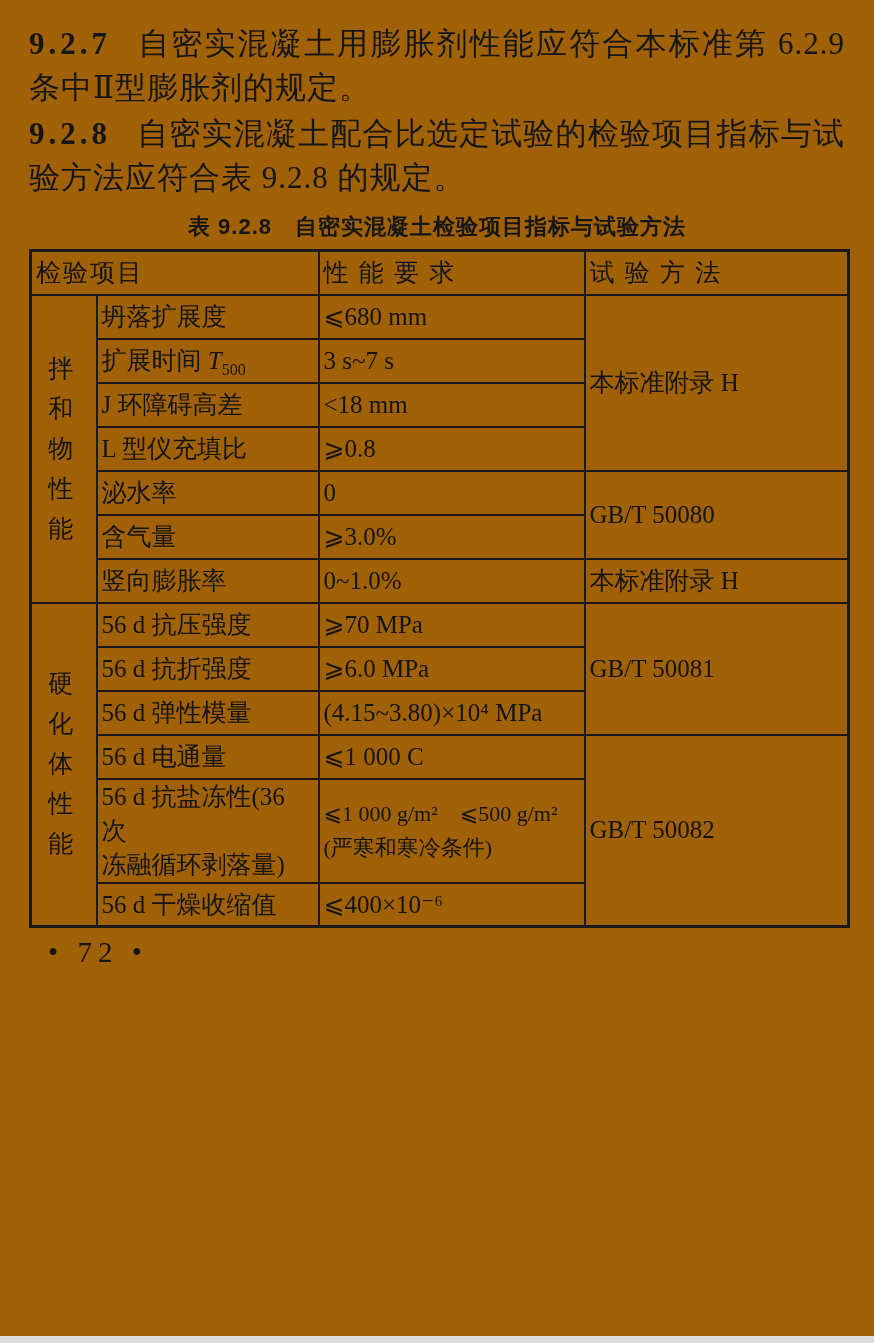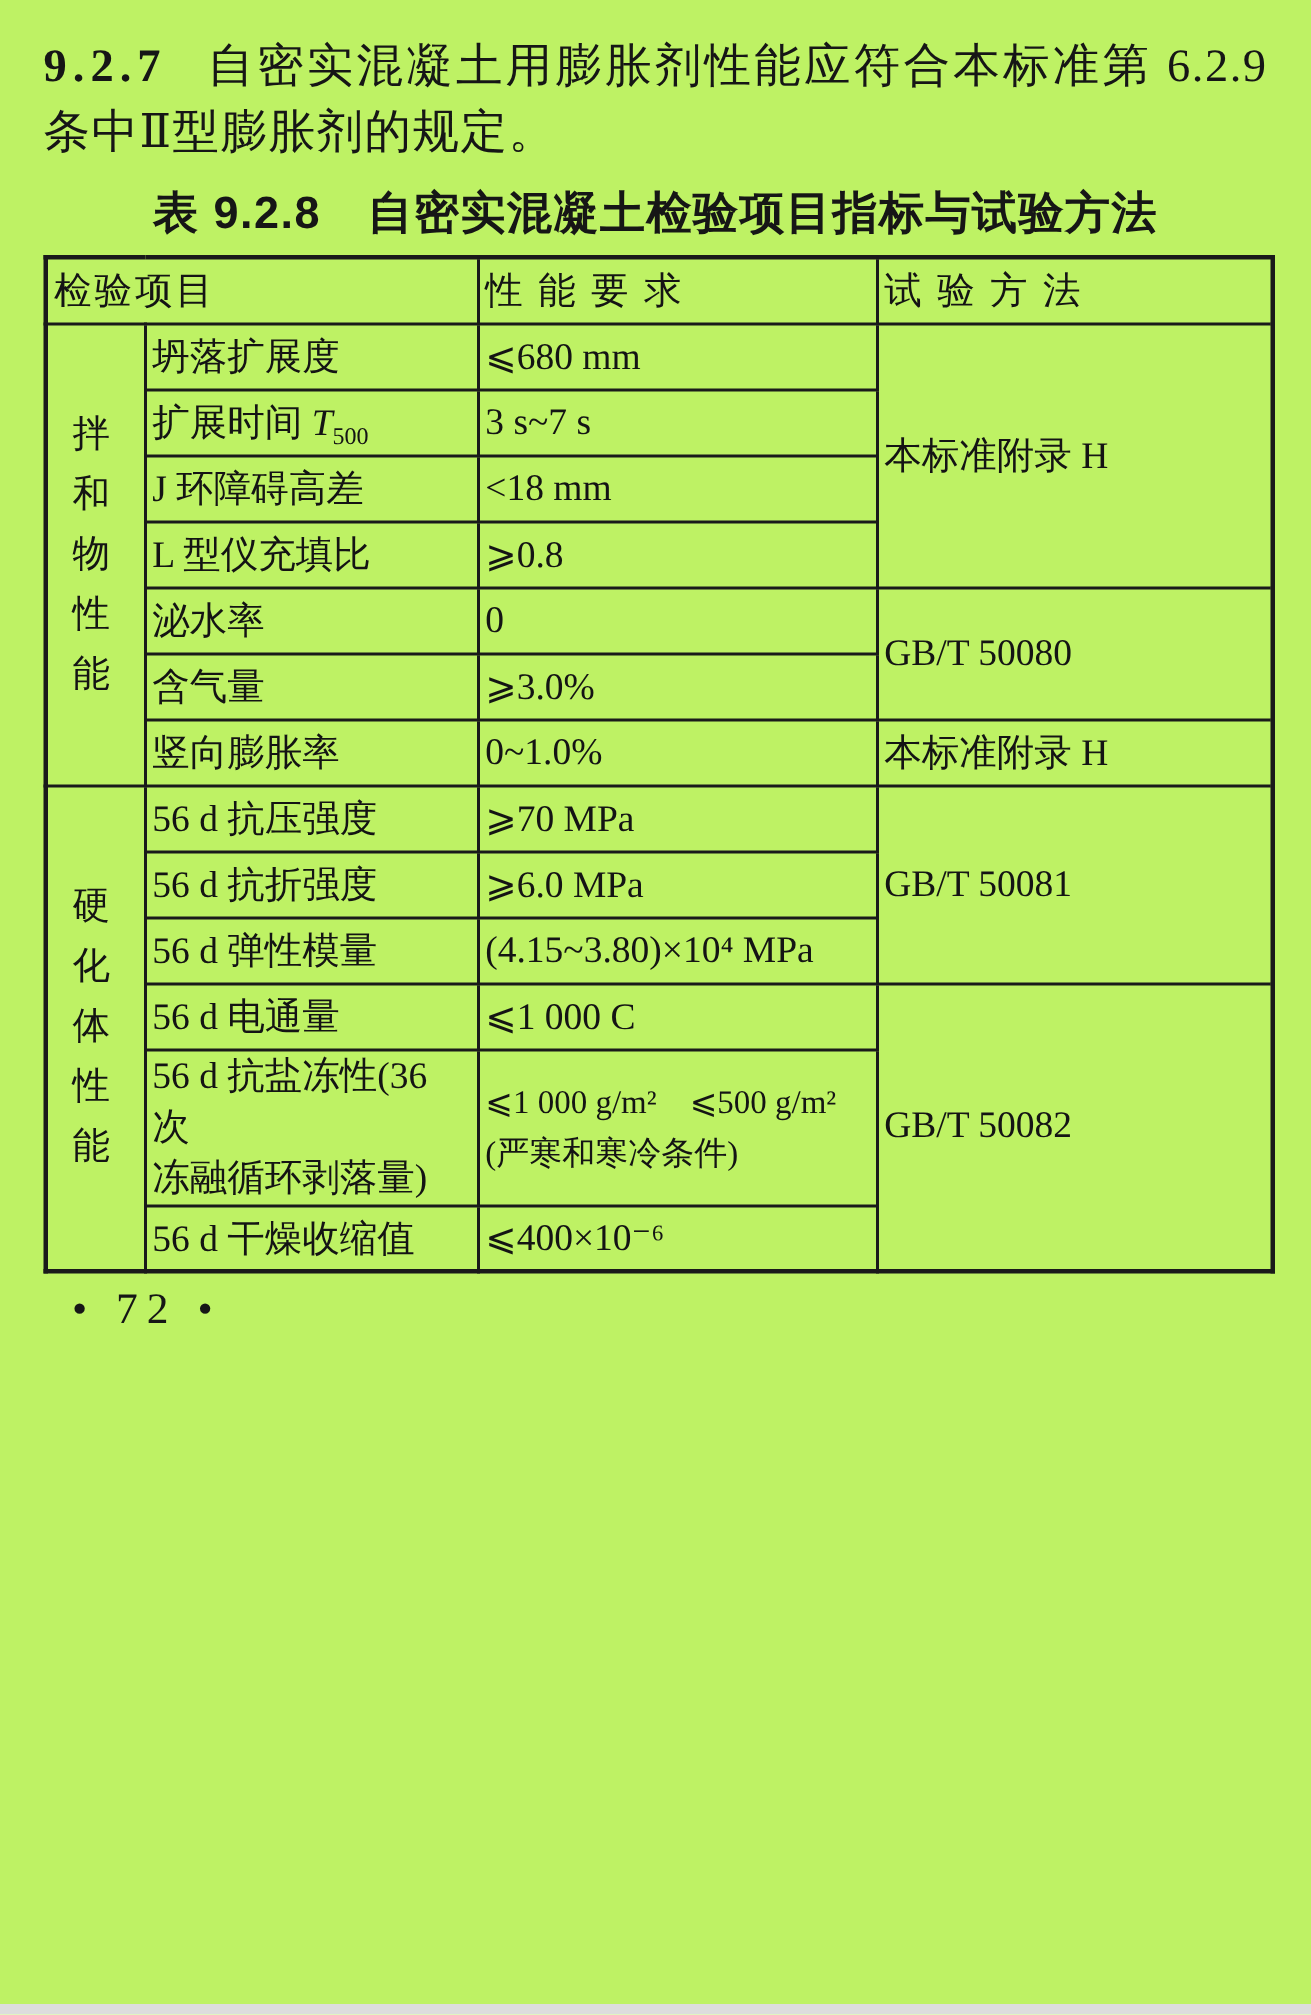--- a/index.html
+++ b/index.html
@@ -1,19 +1,19 @@
 <!DOCTYPE html>
 <html><head>
 <meta charset="utf-8">
 <style>
   html,body { margin:0; padding:0; background:#ffffff; }
   .page {
     position: relative;
     width: 874px; height: 1343px;
-    background: #bef264;
+    background: #a16207;
     overflow: hidden;
     color: #161616;
     font-family: "Liberation Serif", "DejaVu Serif", serif;
   }
   .content { padding: 22px 29px 0 29px; }
 
   p.para {
     font-size: 31px;
     line-height: 44px;
     margin: 0 0 2px 0;
@@ -25,21 +25,21 @@
     letter-spacing: 4px;
     margin-right: 26px;
     white-space: nowrap;
   }
   p.note { text-indent: 62px; }
 
   .table-title {
     margin: 12px 0 7px 0;
     text-align: center;
     font-weight: bold;
-    font-size: 30px;
+    font-size: 22px;
     font-family: "Liberation Sans", "DejaVu Sans", sans-serif;
     letter-spacing: 1px;
   }
 
   table.spec {
     border-collapse: collapse;
     width: 818px;
     margin: 0 auto;
     table-layout: fixed;
     font-size: 25px;
@@ -86,20 +86,21 @@
   }
 </style>
 </head>
 <body>
 
 <div class="page">
   <div class="content">
 
     <p class="para"><span class="num">9.2.7</span><span>自密实混凝土用膨胀剂性能应符合本标准第 6.2.9 条中Ⅱ型膨胀剂的规定。</span></p>
 
+    <p class="para"><span class="num">9.2.8</span><span>自密实混凝土配合比选定试验的检验项目指标与试验方法应符合表 9.2.8 的规定。</span></p>
 
     <div class="table-title">表 9.2.8　自密实混凝土检验项目指标与试验方法</div>
 
     <table class="spec">
       <colgroup>
         <col style="width:66px">
           <col style="width:222px">
           <col style="width:266px">
           <col style="width:264px">
       </colgroup>

